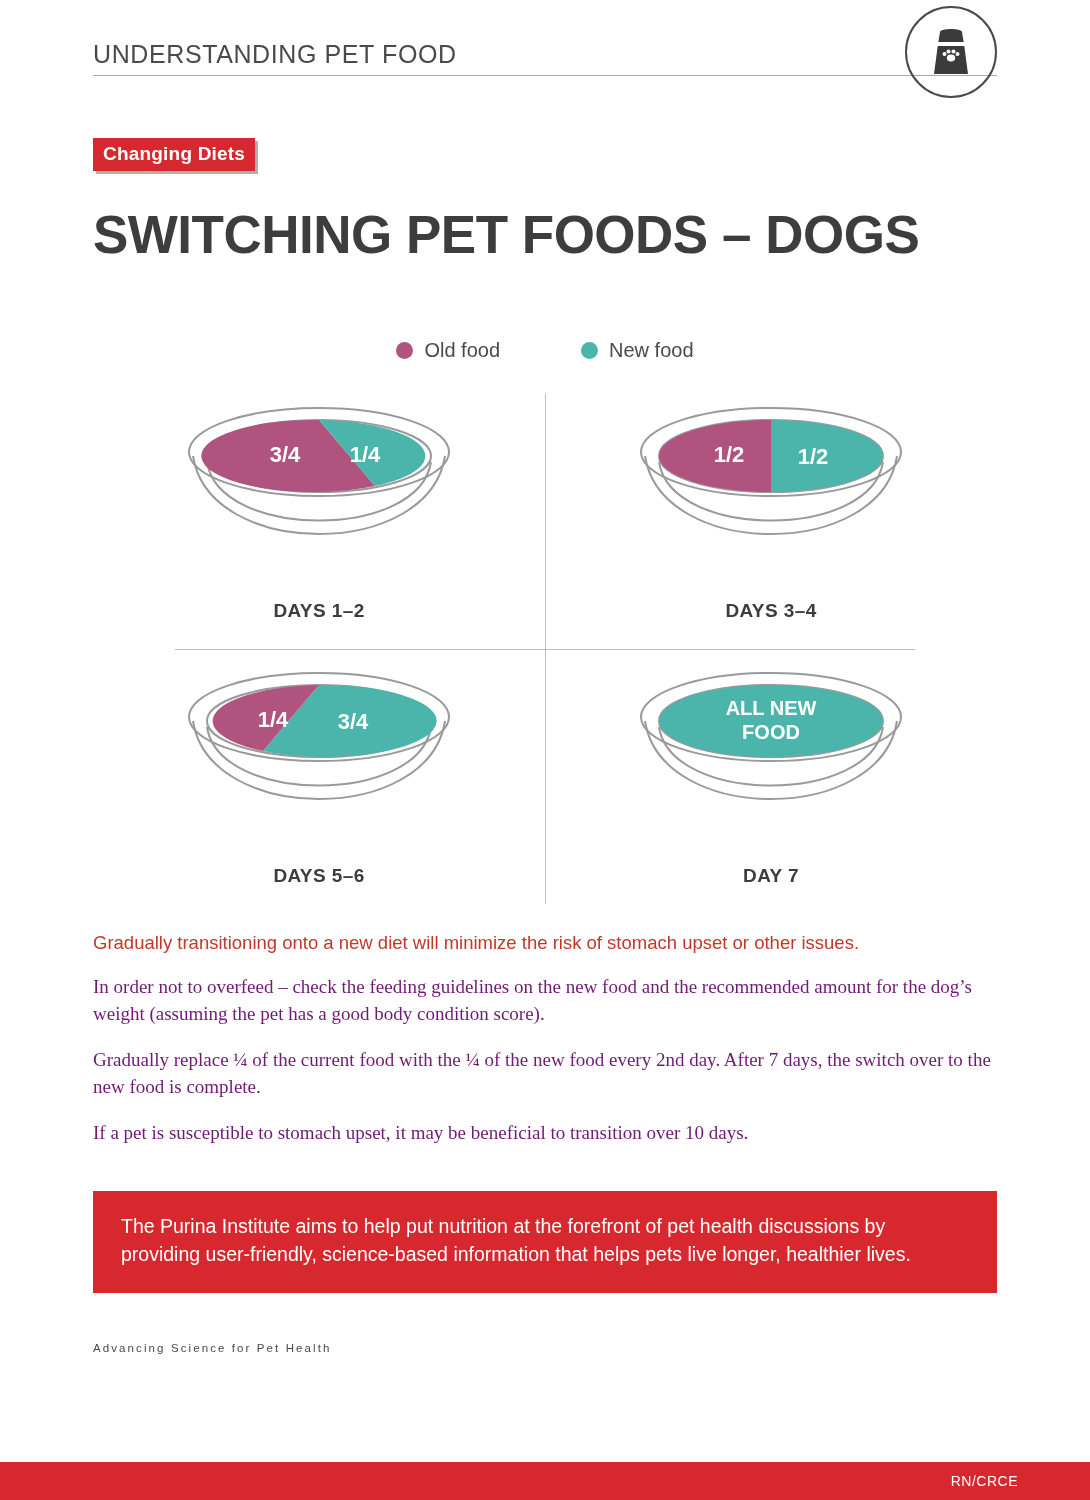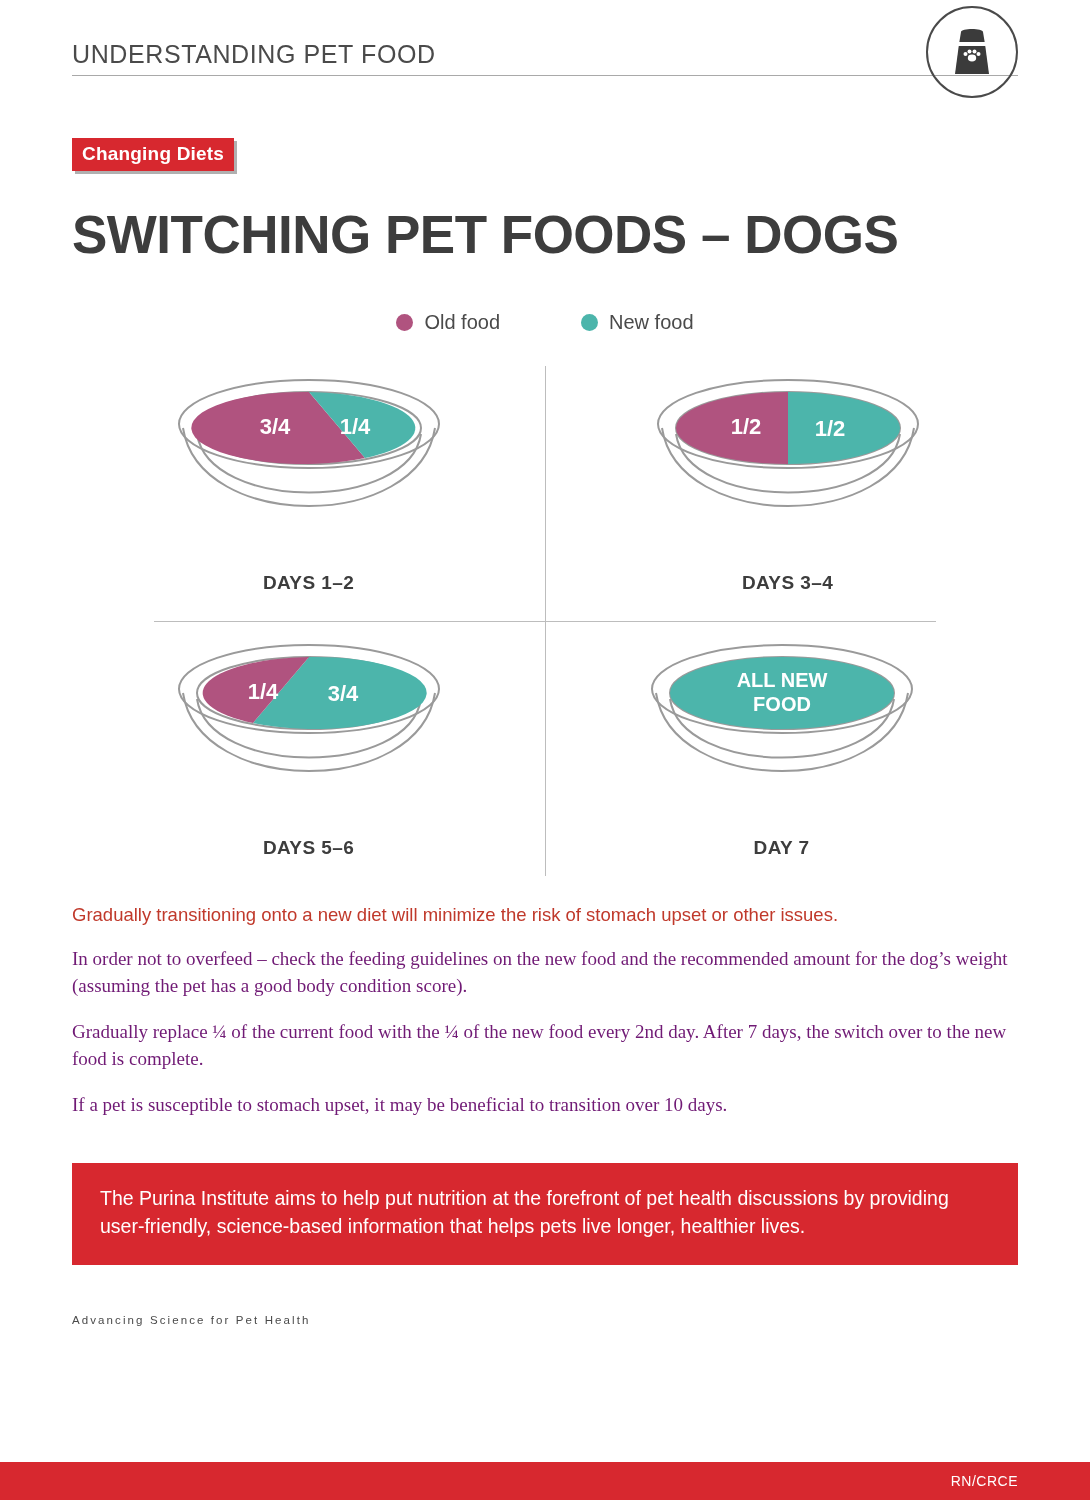--- a/index.html
+++ b/index.html
@@ -10,21 +10,21 @@
     background: #ffffff;
     font-family: "Liberation Sans", sans-serif;
     color: #3b3b3b;
     position: relative;
     overflow: hidden;
   }
   .page {
     position: relative;
     width: 1090px;
     height: 1500px;
-    padding: 0 72px;
+    padding: 0 93px;
   }
 
   
   .header {
     position: relative;
     padding-top: 28px;
     height: 108px;
   }
   .header-title {
     font-size: 25px;
@@ -68,21 +68,21 @@
     margin-top: 36px;
     font-size: 53px;
     font-weight: 700;
     color: #3d3d3d;
     letter-spacing: -0.5px;
     line-height: 1.05;
   }
 
   
   .legend {
-    margin-top: 48px;
+    margin-top: 76px;
     display: flex;
     justify-content: center;
     gap: 81px;
     align-items: center;
   }
   .legend-item { display: flex; align-items: center; gap: 11px; }
   .legend-dot { width: 17px; height: 17px; border-radius: 50%; }
   .legend-label { font-size: 20px; color: #4a4a4a; }
 
   
@@ -110,21 +110,21 @@
   }
   .cell {
     position: absolute;
     width: 50%;
     height: 265px;
     display: flex;
     flex-direction: column;
     align-items: center;
   }
   .cell.tl { left: 0; top: 0; }
-  .cell.tr { left: 50%; top: 0; margin-left: 6px; }
+  .cell.tr { left: 50%; top: 0; }
   .cell.bl { left: 0; top: 265px; }
   .cell.br { left: 50%; top: 265px; }
   .bowl { margin-top: 6px; }
   .cell-label {
     margin-top: 10px;
     font-size: 19px;
     font-weight: 700;
     color: #3d3d3d;
     letter-spacing: 0.4px;
   }

